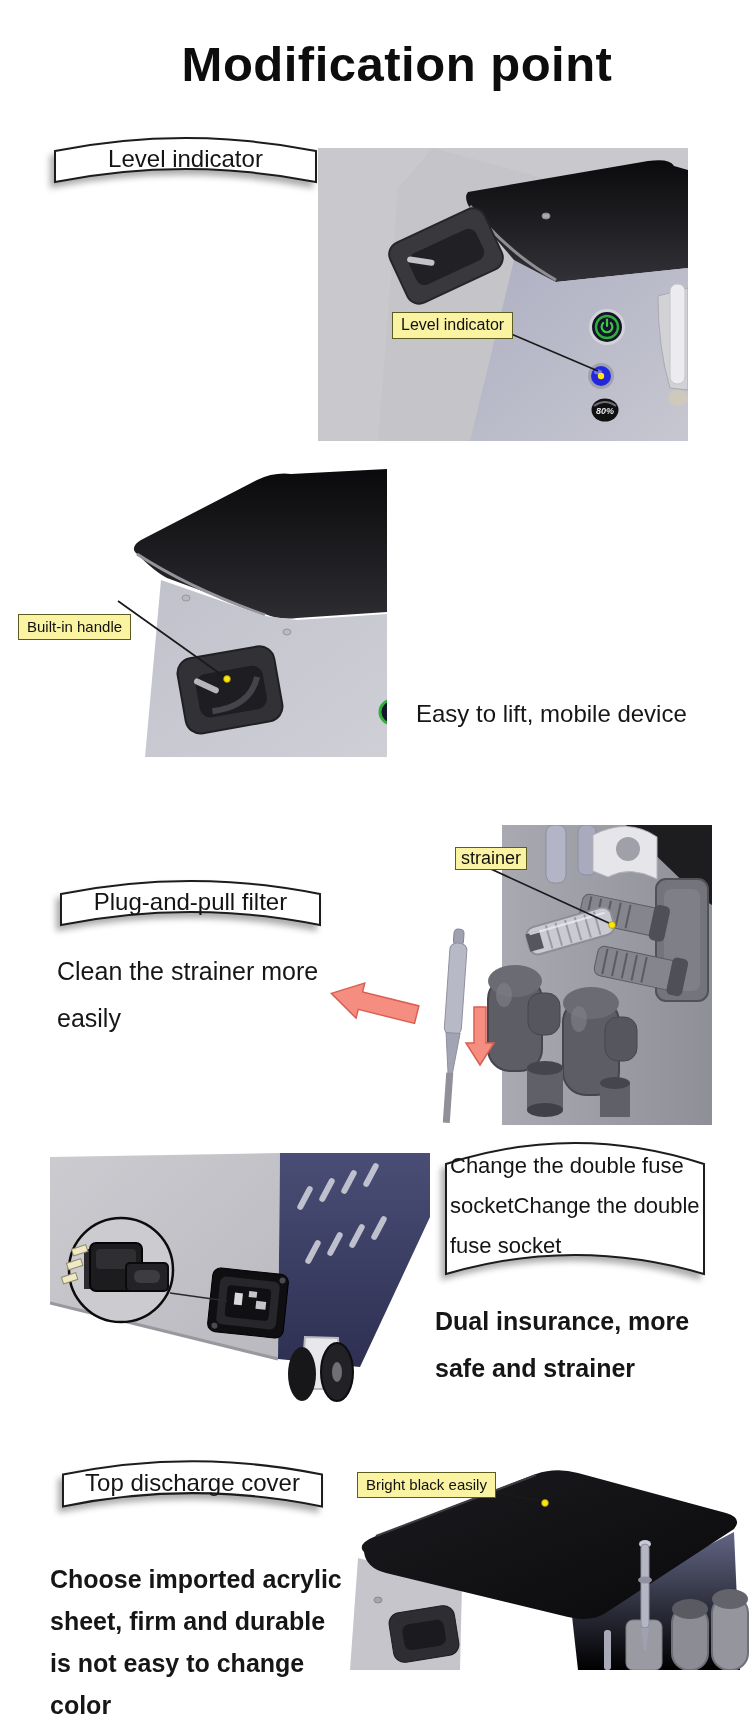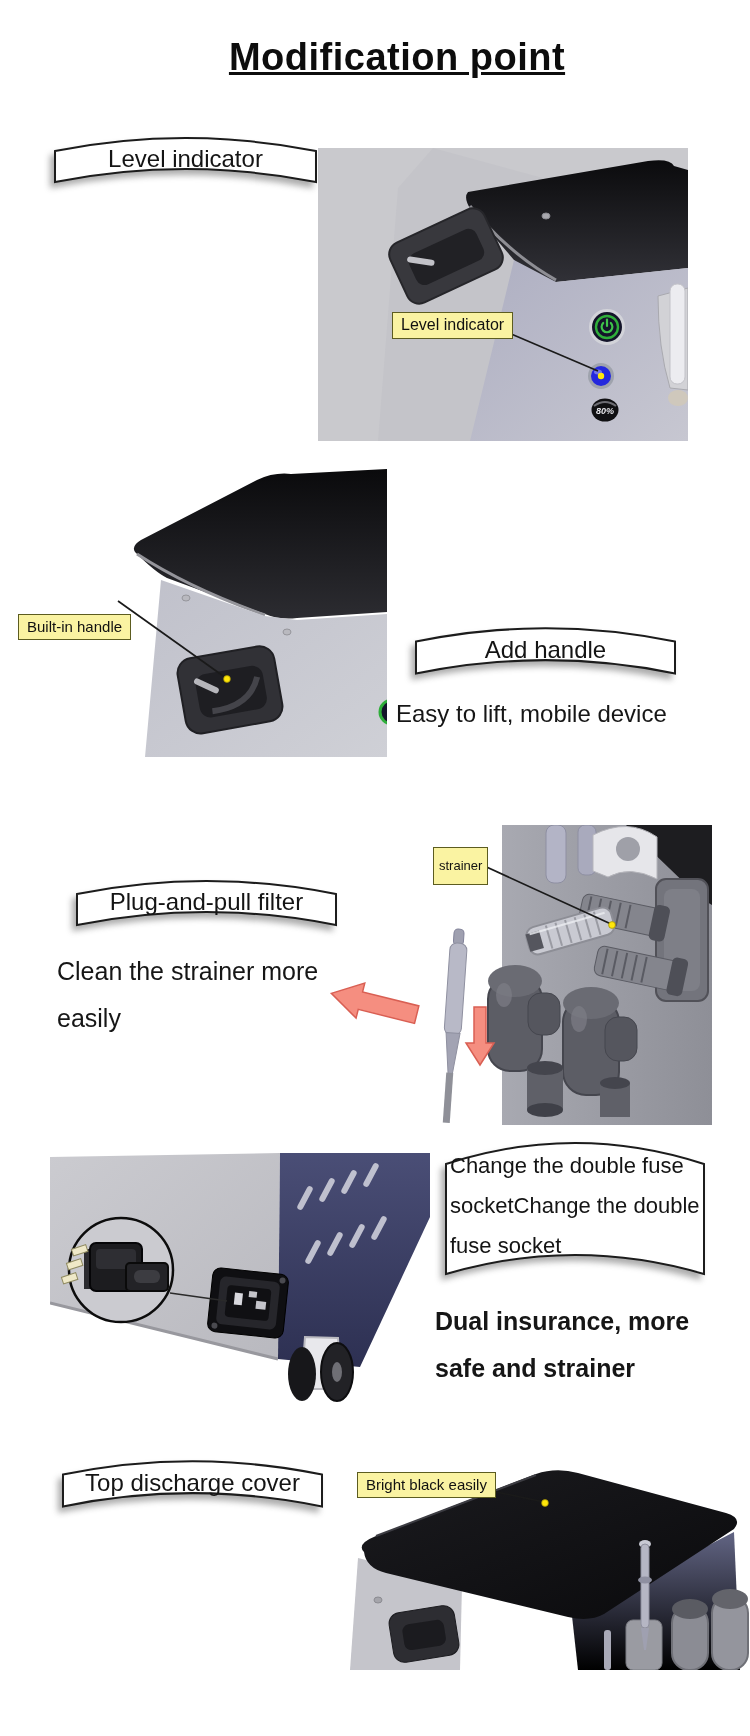--- a/index.html
+++ b/index.html
@@ -1,45 +1,45 @@
 <!DOCTYPE html>
 <html><head>
 <meta charset="utf-8">
 <style>
   html,body{margin:0;padding:0;background:#fff;}
   .page{position:relative;width:750px;height:1736px;background:#ffffff;overflow:hidden;
         font-family:"Liberation Sans",sans-serif;color:#1a1a1a;}
   .title{position:absolute;left:44px;right:0;top:36px;margin:0;text-align:center;
-         font-size:38px;font-weight:bold;color:#0d0d0d;letter-spacing:.5px;z-index:3;text-decoration:underline;}
+         font-size:49px;font-weight:bold;color:#0d0d0d;letter-spacing:.5px;z-index:3;}
   .img{position:absolute;z-index:1;border-radius:19px;}
   .img svg{display:block;width:100%;height:100%;}
   .overlay{position:absolute;left:0;top:0;width:750px;height:1736px;z-index:2;pointer-events:none;}
   .ribbon{position:absolute;z-index:3;}
   .ribbon svg{position:absolute;left:0;top:0;width:100%;height:100%;overflow:visible;}
   .ribbon svg path{fill:#ffffff;stroke:#1c1c1c;stroke-width:2;
          filter:drop-shadow(-4px 5px 3px rgba(70,70,70,.45));}
   .ribbon-label{position:absolute;left:0;right:0;top:4px;bottom:16px;display:flex;
          align-items:center;justify-content:center;font-size:24px;color:#141414;}
   .ribbon-label.multiline{justify-content:flex-start;align-items:flex-start;
          left:8px;top:16px;white-space:pre-line;font-size:22px;line-height:40px;}
   .para{position:absolute;z-index:3;white-space:pre-line;color:#161616;}
   .p1{left:56px;top:182px;font-size:23px;line-height:44px;}
-  .p2{left:396px;top:700px;font-size:24px;}
+  .p2{left:388px;top:700px;font-size:24px;padding-left:28px;}
   .p3{left:57px;top:948px;font-size:25px;line-height:47px;font-weight:normal;}
   .p4{left:435px;top:1298px;font-size:25px;line-height:47px;font-weight:bold;}
   .p5{left:50px;top:1558px;font-size:25px;line-height:42px;font-weight:bold;}
   .tag{position:absolute;z-index:4;background:#faf3a2;border:1.5px solid #5c5c20;
        color:#111;padding:4px 8px;white-space:nowrap;line-height:1.05;}
   .t1{left:392px;top:312px;font-size:16px;}
   .t2{left:18px;top:586px;font-size:15px;margin-top:28px;}
-  .t3{left:433px;top:847px;font-size:13px;padding:11px 5px;}
+  .t3{left:455px;top:847px;font-size:18px;padding:1px 5px;}
   .t5{left:357px;top:1472px;font-size:15px;}
   .r1{left:52px;top:130px;width:267px;height:70px;}
   .r2{left:413px;top:620px;width:265px;height:72px;}
-  .r3{left:74px;top:873px;width:265px;height:70px;text-align:center;}
+  .r3{left:58px;top:873px;width:265px;height:70px;text-align:center;}
   .r4{left:442px;top:1130px;width:266px;height:172px;}
   .r5{left:60px;top:1453px;width:265px;height:72px;}
   .i1{left:318px;top:148px;width:370px;height:293px;}
   .i2{left:129px;top:468px;width:258px;height:289px;}
   .i3{left:430px;top:825px;width:285px;height:300px;}
   .i4{left:50px;top:1153px;width:380px;height:252px;}
   .i5{left:342px;top:1448px;width:408px;height:222px;}
 </style>
 </head>
 <body>
@@ -128,26 +128,20 @@
         <rect x="-48" y="-38" width="98" height="76" rx="15" fill="#313136" stroke="#202024" stroke-width="2"></rect>
         <rect x="-32" y="-20" width="68" height="44" rx="11" fill="#1e1e22"></rect>
         <line x1="-30" y1="-14" x2="-13" y2="-2" stroke="#dcdce2" stroke-width="6" stroke-linecap="round" opacity=".8"></line>
         <path d="M-20,18 Q18,20 30,-8" stroke="#44444a" stroke-width="6" fill="none"></path>
       </g>
       <circle cx="263" cy="244" r="12" fill="#14142a" stroke="#2fae3a" stroke-width="3"></circle>
     </svg>
   </div>
   <div class="tag t2"><span>Built-in handle</span></div>
 
-  <div class="ribbon r2">
-    <svg viewBox="0 0 266 70" preserveAspectRatio="none">
-        <path d="M3,21 Q133,-5 263,21 L263,52 Q133,26 3,52 Z"></path>
-      </svg>
-    <div class="ribbon-label">Add handle</div>
-  </div>
   <div class="para p2">Easy to lift, mobile device</div>
 
   <div class="ribbon r3">
     <svg viewBox="0 0 266 70" preserveAspectRatio="none">
         <path d="M3,21 Q133,-5 263,21 L263,52 Q133,26 3,52 Z"></path>
       </svg>
     <div class="ribbon-label">Plug-and-pull filter</div>
   </div>
   <div class="para p3">Clean the strainer more
 easily</div>
@@ -308,20 +302,24 @@
   </div>
   <div class="para p4">Dual insurance, more
 safe and strainer</div>
 
   <div class="ribbon r5">
     <svg viewBox="0 0 266 70" preserveAspectRatio="none">
         <path d="M3,21 Q133,-5 263,21 L263,52 Q133,26 3,52 Z"></path>
       </svg>
     <div class="ribbon-label">Top discharge cover</div>
   </div>
+  <div class="para p5">Choose imported acrylic
+sheet, firm and durable
+is not easy to change
+color</div>
 
   <div class="img i5">
     <svg viewBox="0 0 408 222">
       <defs>
         <linearGradient id="blk5" x1="0" y1="0" x2="1" y2="1">
           <stop offset="0" stop-color="#1b1b1f"></stop>
             <stop offset="1" stop-color="#0a0a0c"></stop>
         </linearGradient>
         <linearGradient id="rt5" x1="0" y1="0" x2="0" y2="1">
           <stop offset="0" stop-color="#62658422"></stop>

